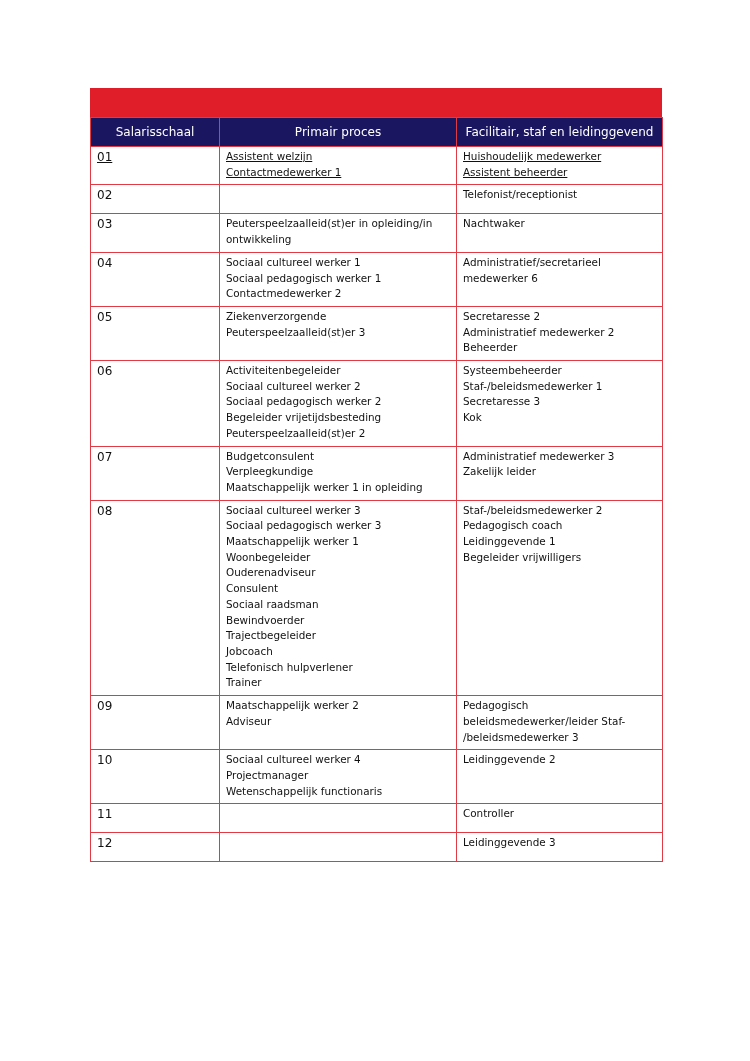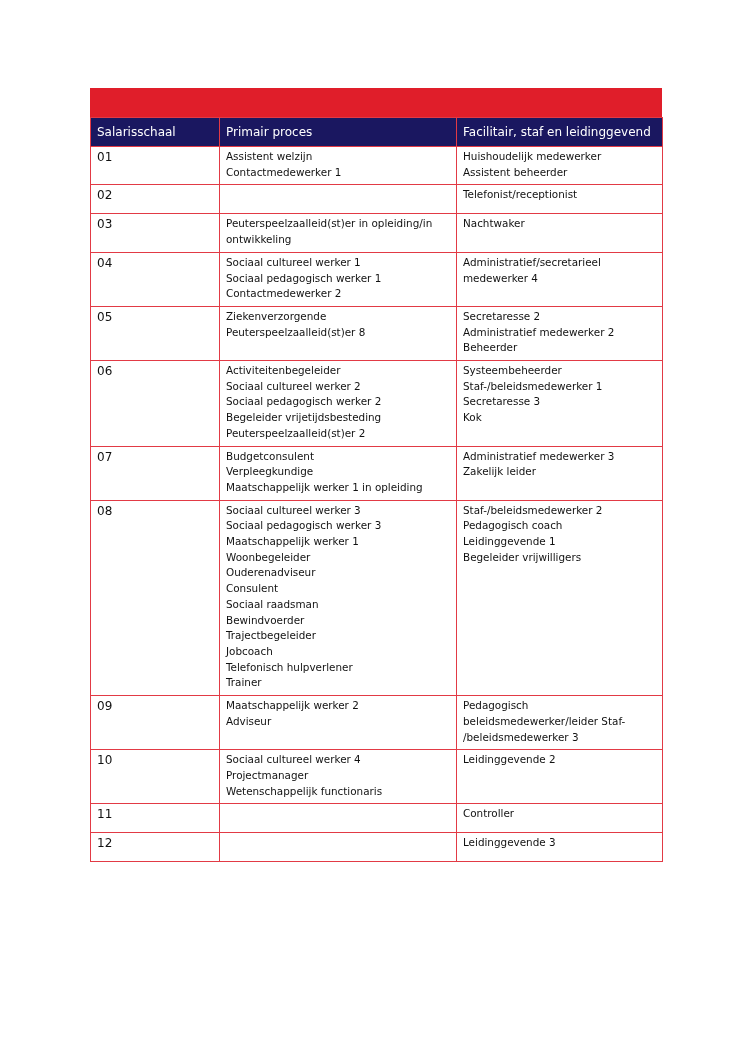--- a/index.html
+++ b/index.html
@@ -5,21 +5,21 @@
   html, body { margin:0; padding:0; background:#ffffff; }
   body { width:750px; height:1061px; position:relative; overflow:hidden;
          font-family: "DejaVu Sans", sans-serif; color:#111; }
   .redbar { position:absolute; left:90px; top:88px; width:572px; height:29px; background:#e01e2a; }
   table.grid { position:absolute; left:90px; top:117px; width:572px;
                border-collapse:collapse; table-layout:fixed; }
   table.grid col.c1 { width:129px; }
   table.grid col.c2 { width:237px; }
   table.grid col.c3 { width:206px; }
   table.grid th { background:#1a1760; color:#ffffff; font-weight:normal;
-                  font-size:12px; text-align:left; padding:5px 6px 6px 6px;
+                  font-size:12px; text-align:center; padding:5px 6px 6px 6px;
                   border:1px solid #e23a45; height:17px;margin-left:38px; }
   table.grid td { border:1px solid #e23a45; vertical-align:top; font-size:10.4px;
                   line-height:15.7px; padding:2px 6px 4px 6px; }
   table.grid td.scale { font-size:12px; padding-top:3px; }
   .line { display:block; white-space:nowrap; }
 </style>
 </head>
 <body>
 
 <div class="redbar"></div>
@@ -31,21 +31,21 @@
       <col class="c3">
     </colgroup>
   <thead>
     <tr>
       <th>Salarisschaal</th>
       <th>Primair proces</th>
       <th>Facilitair, staf en leidinggevend</th>
     </tr>
   </thead>
   <tbody id="tbody">
-      <tr style="height: 36px;">
+      <tr style="height: 36px; text-decoration: underline;">
         <td class="scale">01</td>
         <td>
           <span class="line">Assistent welzijn</span>
           <span class="line">Contactmedewerker 1</span>
         </td>
         <td>
           <span class="line">Huishoudelijk medewerker</span>
           <span class="line">Assistent beheerder</span>
         </td>
       </tr>
@@ -68,28 +68,28 @@
       </tr>
       <tr style="height: 52px;">
         <td class="scale">04</td>
         <td>
           <span class="line">Sociaal cultureel werker 1</span>
           <span class="line">Sociaal pedagogisch werker 1</span>
           <span class="line">Contactmedewerker 2</span>
         </td>
         <td>
           <span class="line">Administratief/secretarieel</span>
-          <span class="line">medewerker 4</span>
+          <span class="line">medewerker 6</span>
         </td>
       </tr>
       <tr style="height: 52px;">
         <td class="scale">05</td>
         <td>
           <span class="line">Ziekenverzorgende</span>
-          <span class="line">Peuterspeelzaalleid(st)er 8</span>
+          <span class="line">Peuterspeelzaalleid(st)er 3</span>
         </td>
         <td>
           <span class="line">Secretaresse 2</span>
           <span class="line">Administratief medewerker 2</span>
           <span class="line">Beheerder</span>
         </td>
       </tr>
       <tr style="height: 84px;">
         <td class="scale">06</td>
         <td>

